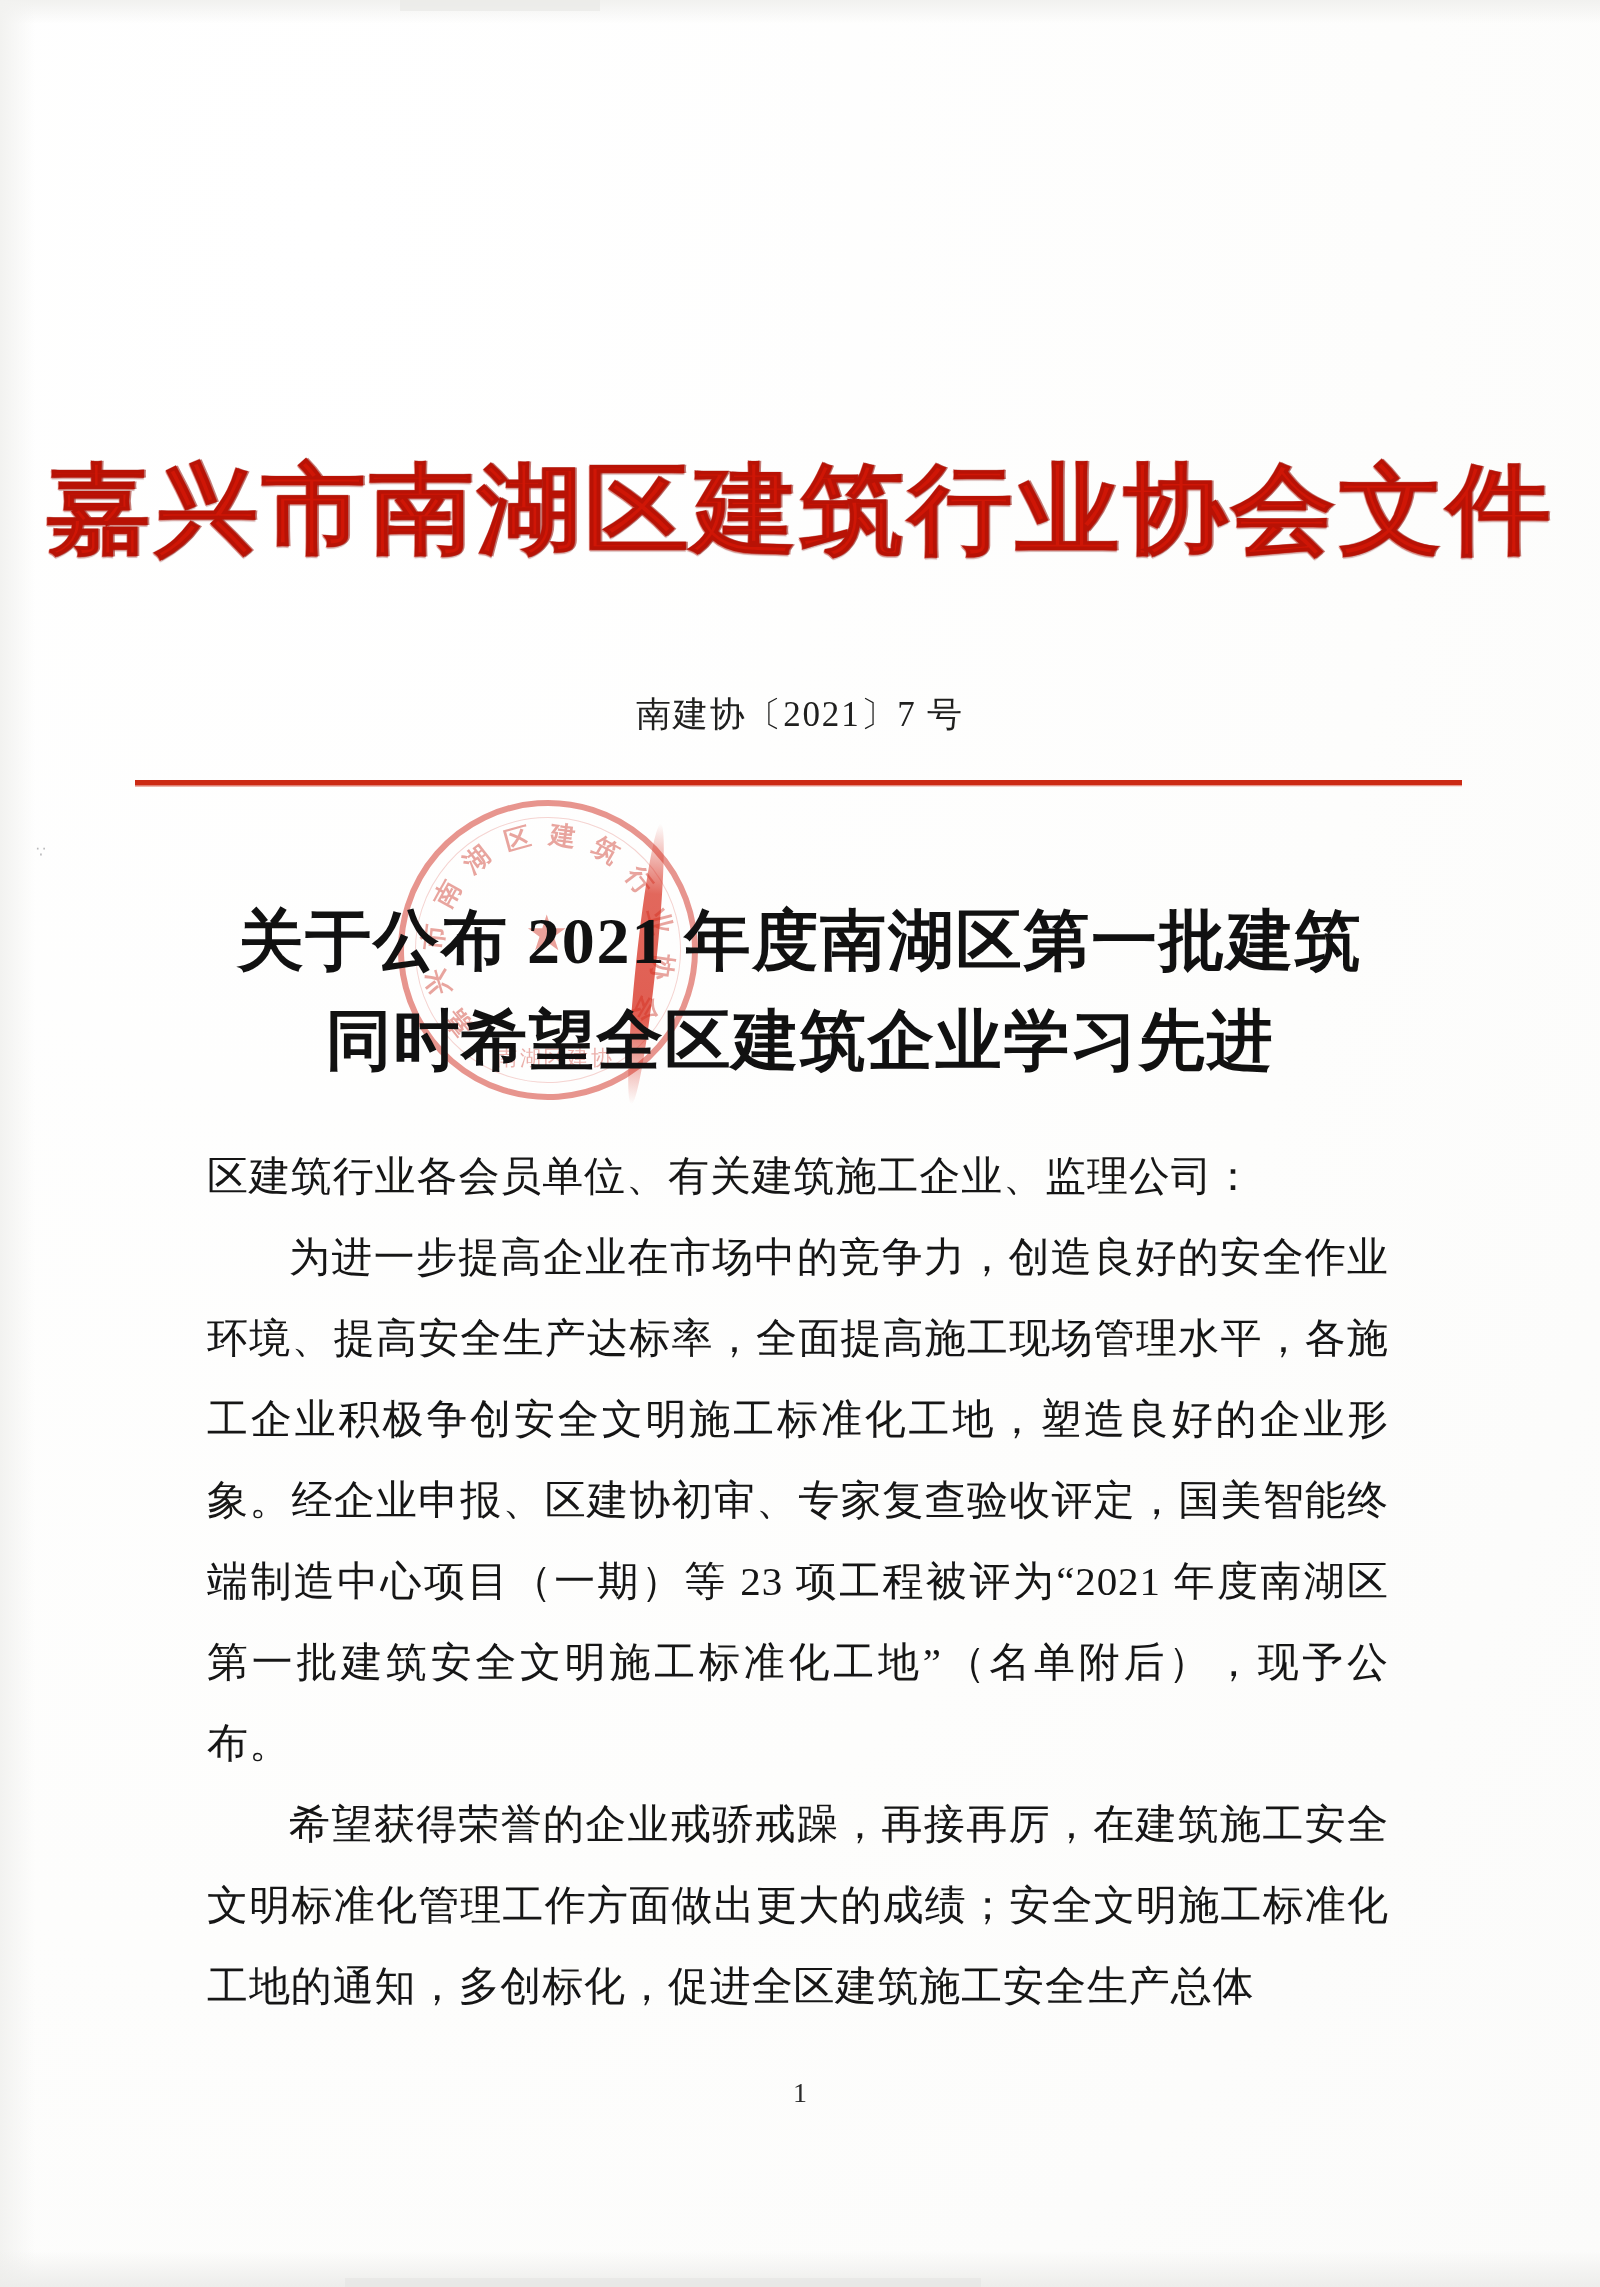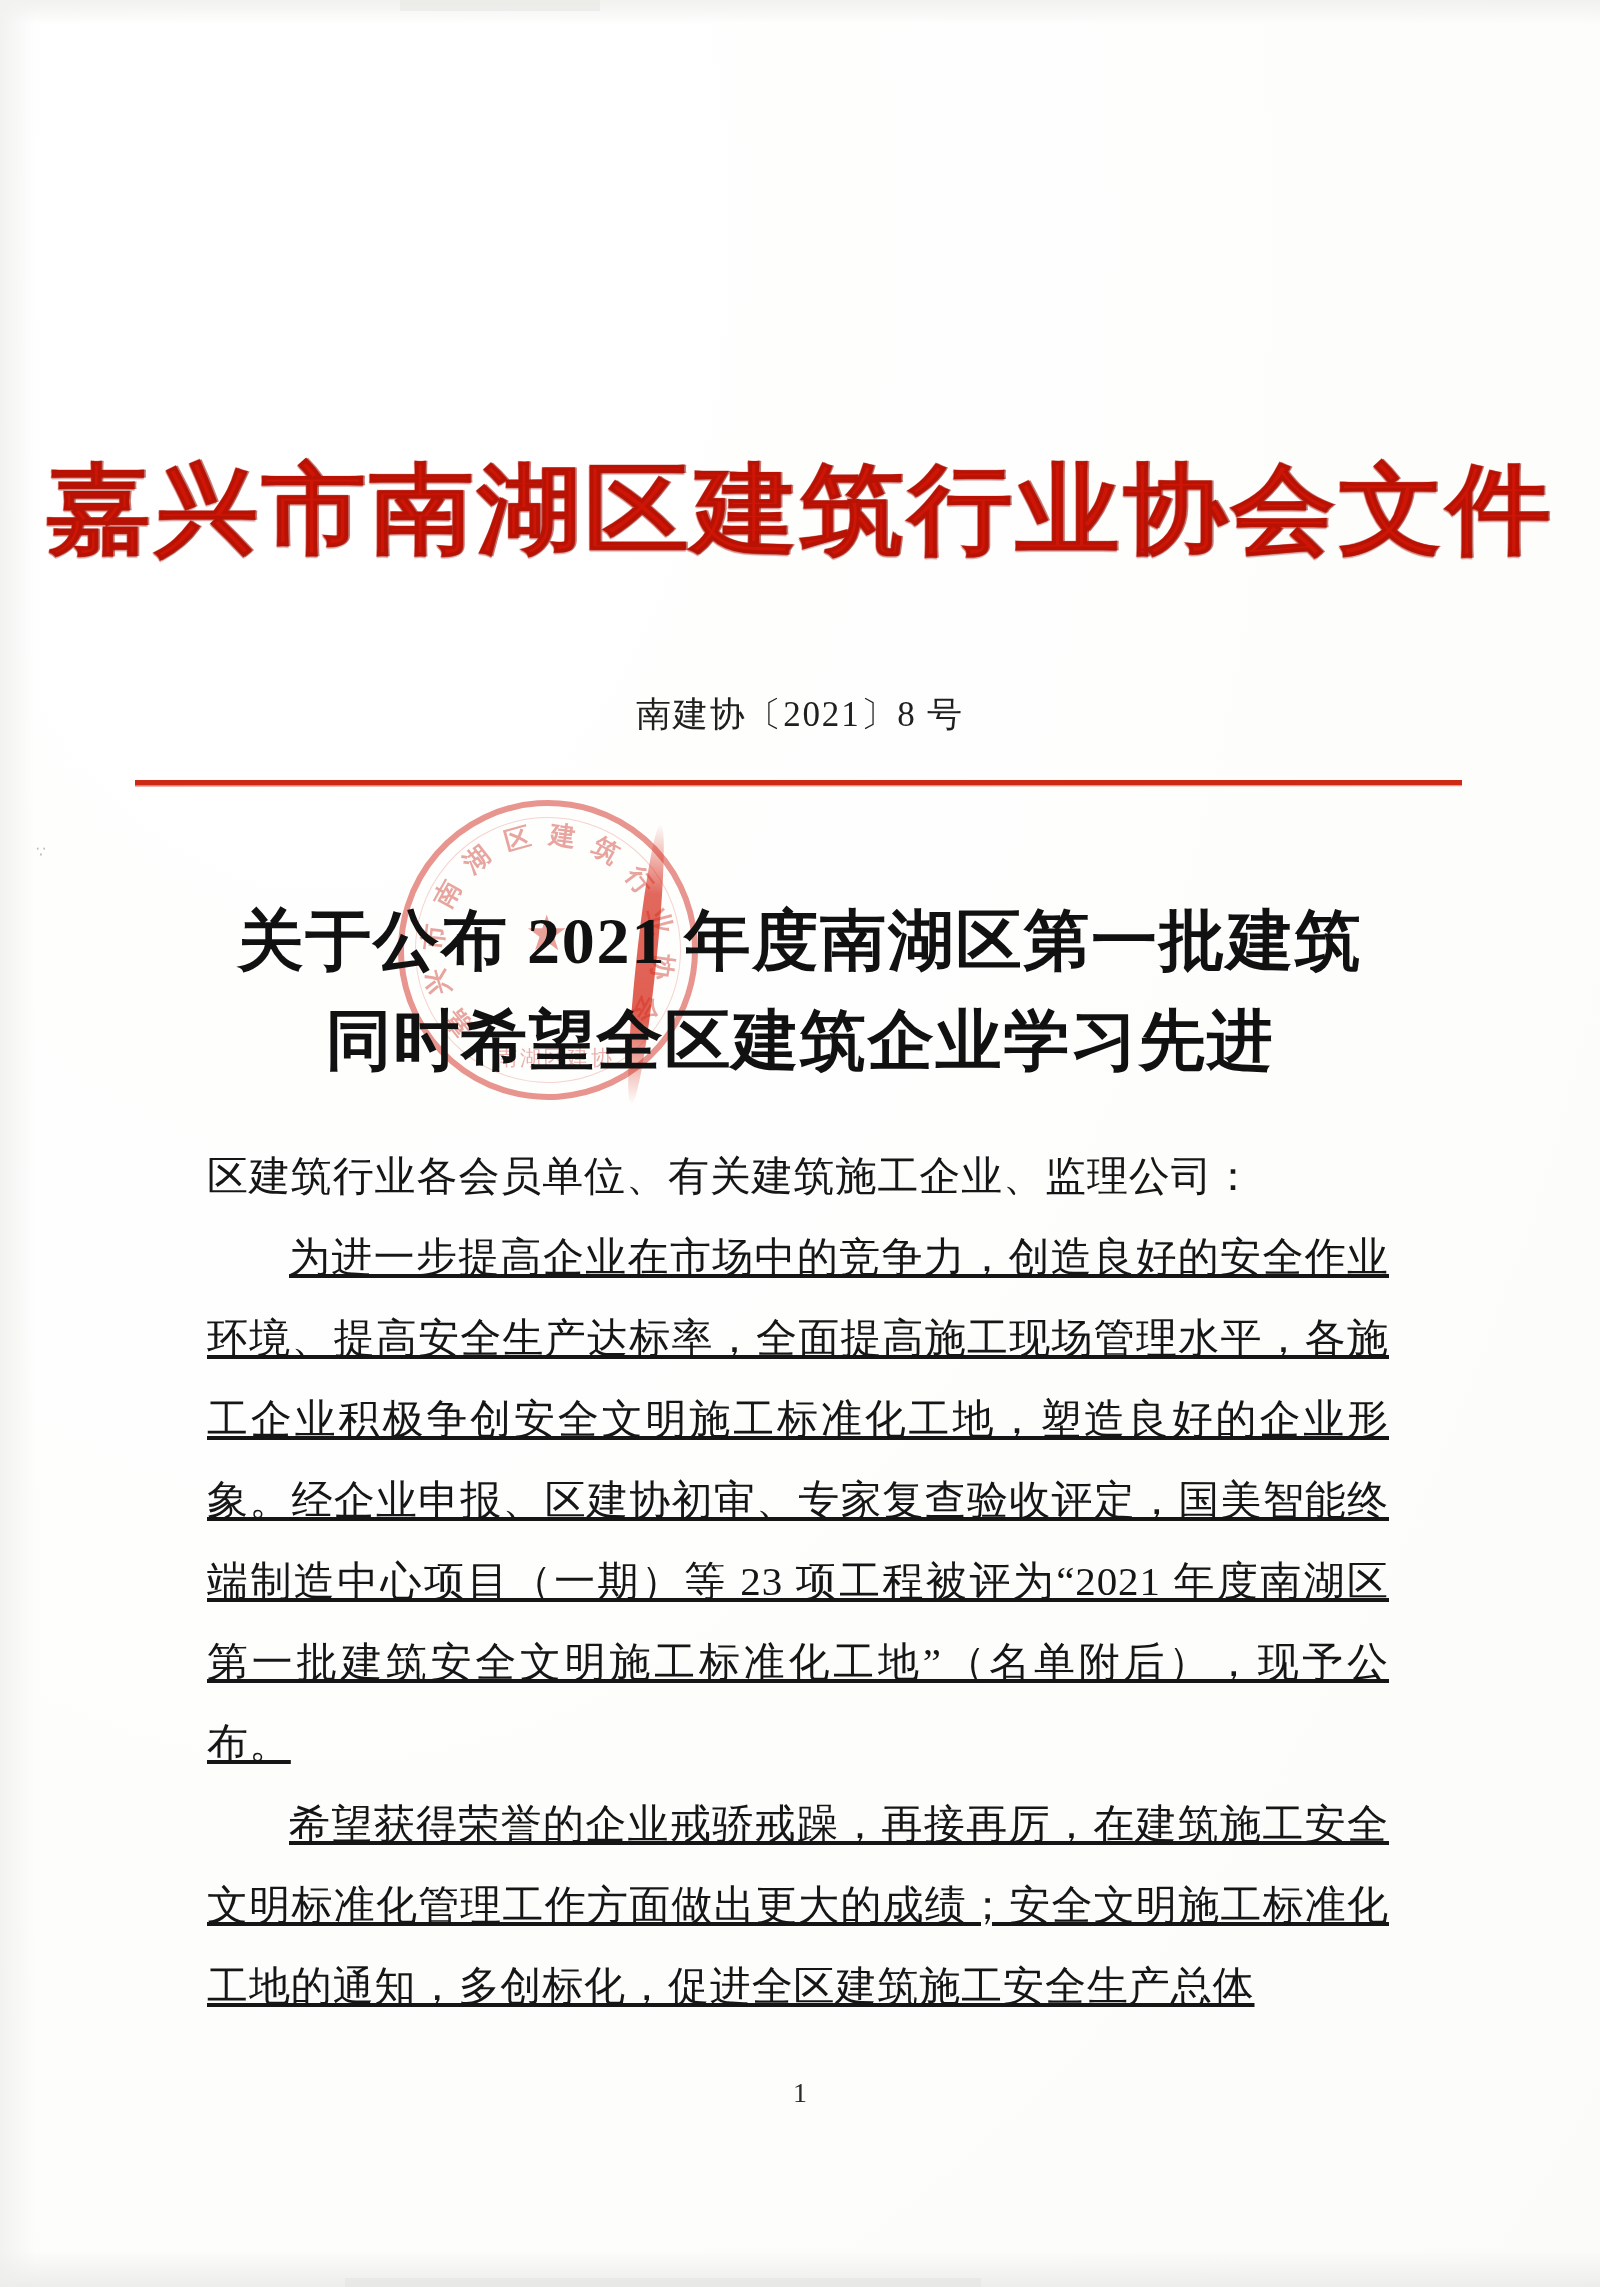--- a/index.html
+++ b/index.html
@@ -238,21 +238,20 @@
     text-align: justify;
     text-justify: inter-character;
   }
   .salutation {
     margin: 0 0 0 0;
     text-indent: 0;
   }
   .para {
     margin: 0;
     text-indent: 82px;
-    text-decoration: underline;
   }
 
   
   .page-number {
     position: absolute;
     left: 0;
     right: 0;
     bottom: 178px;
     text-align: center;
     font-family: "Liberation Serif", "DejaVu Serif", serif;
@@ -270,21 +269,21 @@
   <div class="scan-edge-left"></div>
   <div class="scan-edge-bottom"></div>
   <div class="top-smudge"></div>
   <div class="bottom-smudge"></div>
   <div class="left-speck">∵</div>
 
   <div class="masthead">
     <div class="masthead-title">嘉兴市南湖区建筑行业协会文件</div>
   </div>
 
-  <div class="doc-number">南建协〔2021〕8 号</div>
+  <div class="doc-number">南建协〔2021〕7 号</div>
 
   <div class="red-rule"></div>
   <div class="red-rule-fade"></div>
 
   <div class="seal">
     <div class="seal-star">★</div>
     <div class="seal-arc-text" id="sealArc">
         <span style="transform: rotate(-215deg) translate(115px) rotate(90deg) translate(-50%, -50%);">嘉</span>
         <span style="transform: rotate(-192.273deg) translate(115px) rotate(90deg) translate(-50%, -50%);">兴</span>
         <span style="transform: rotate(-169.545deg) translate(115px) rotate(90deg) translate(-50%, -50%);">市</span>

